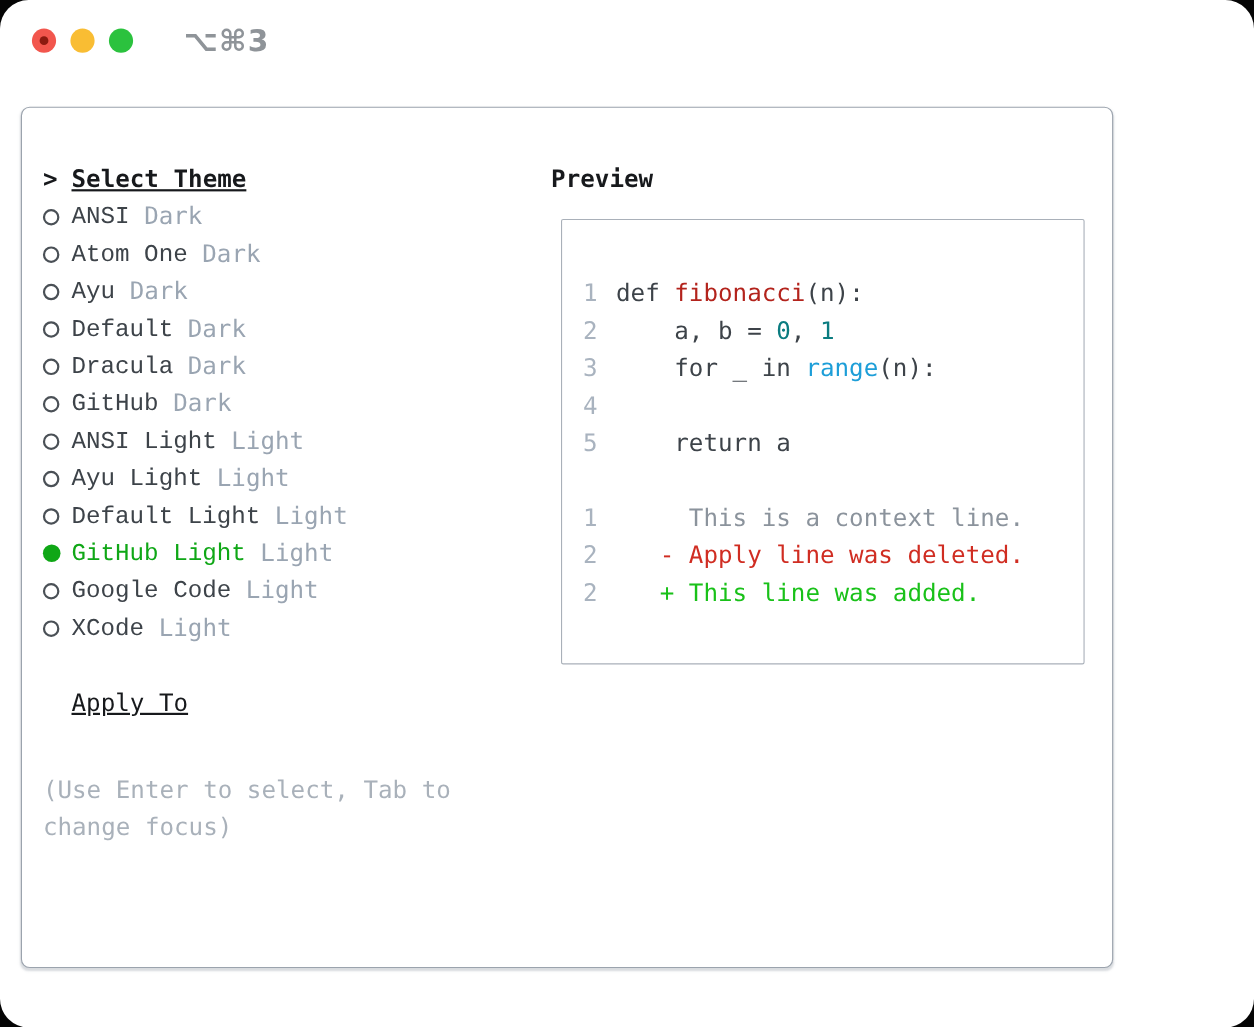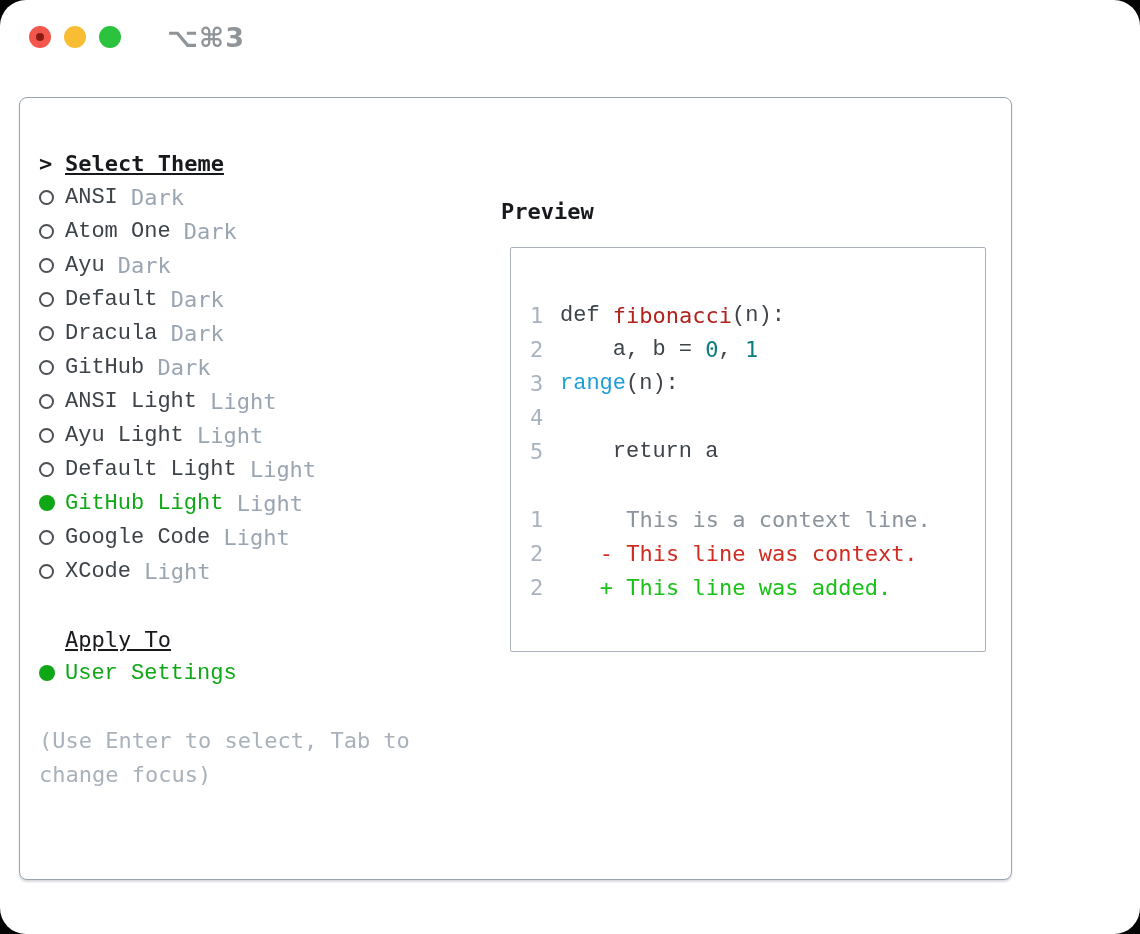--- a/index.html
+++ b/index.html
@@ -43,35 +43,35 @@
   .row{height:34px;display:flex;align-items:center;white-space:pre;}
   .spacer{height:34px;}
   .bullet-col{width:26px;flex:none;display:flex;align-items:center;}
   .pointer{color:var(--text-strong);font-weight:bold;}
   .radio{width:15px;height:15px;border-radius:50%;border:2px solid #4a5056;flex:none;}
   .radio.selected{border:none;background:var(--accent-green);width:16px;height:16px;}
   .hdr{color:var(--text-strong);font-weight:bold;text-decoration:underline;}
   .t-name{color:var(--text-dark);font-family:Liberation Mono, monospace;}
   .t-name.selected{color:var(--accent-green);}
   .t-variant{color:var(--text-muted);}
-  .hint{margin-top:0;max-width:420px;font-size:22px;line-height:34px;color:var(--hint-gray);white-space:normal;}
+  .hint{margin-top:12px;max-width:420px;font-size:22px;line-height:34px;color:var(--hint-gray);white-space:normal;}
   
-  .preview-title-row{height:34px;display:flex;align-items:center;font-size:22px;margin-top:48px;}
+  .preview-title-row{height:34px;display:flex;align-items:center;font-size:22px;}
   .preview-title{color:var(--text-strong);font-weight:bold;}
   .preview-box{
     margin-left:9px;margin-top:19px;width:476px;height:405px;
     border:1.5px solid var(--preview-border);border-radius:2px;
     padding:50px 0 0 19px;overflow:hidden;background:#fff;
   }
   .pline{height:34px;display:flex;align-items:center;font-size:22px;white-space:pre;}
   .lineno{display:inline-block;width:30px;flex:none;color:var(--line-number);}
-  .tok-code{color:var(--text-dark);font-family:Liberation Mono, monospace;}
+  .tok-code{color:var(--text-dark);}
   .tok-func{color:var(--func-red);text-align:center;}
   .tok-num{color:var(--num-teal);}
-  .tok-builtin{color:var(--builtin-blue);font-family:Liberation Mono, monospace;}
+  .tok-builtin{color:var(--builtin-blue);}
   .tok-context{color:var(--context-gray);}
   .tok-deleted{color:var(--deleted-red);}
   .tok-added{color:var(--added-green);}
 </style>
 </head>
 <body>
 
 <div class="window">
 
   <div class="titlebar">
@@ -103,39 +103,38 @@
           <div class="row"><span class="bullet-col"><span class="radio selected"></span></span><span class="t-name selected">GitHub Light</span><span class="t-variant"> Light</span></div>
           <div class="row"><span class="bullet-col"><span class="radio"></span></span><span class="t-name">Google Code</span><span class="t-variant"> Light</span></div>
           <div class="row"><span class="bullet-col"><span class="radio"></span></span><span class="t-name">XCode</span><span class="t-variant"> Light</span></div>
         </div>
       <div class="spacer"></div>
       <div class="row">
         <span class="bullet-col"></span>
         <span class="hdr" style="font-weight:normal;color:var(--text-strong)">Apply To</span>
       </div>
       <div id="apply-options">
-          <div class="row"><span class="bullet-col"><span class="radio selected"></span></span><span class="t-name selected">User Settings</span></div>
         </div>
       <div class="spacer"></div>
       <div class="hint">(Use Enter to select, Tab to change focus)</div>
     </div>
 
     <div class="right-col">
       <div class="preview-title-row">
         <span class="preview-title">Preview</span>
       </div>
       <div class="preview-box">
         <div id="preview-lines">
             <div class="pline"><span class="lineno">1</span><span class="tok-code">def </span><span class="tok-func">fibonacci</span><span class="tok-code">(n):</span></div>
             <div class="pline"><span class="lineno">2</span><span class="tok-code">    a, b = </span><span class="tok-num">0</span><span class="tok-code">, </span><span class="tok-num">1</span></div>
-            <div class="pline"><span class="lineno">3</span><span class="tok-builtin">range</span><span class="tok-code">(n):</span></div>
+            <div class="pline"><span class="lineno">3</span><span class="tok-code">    for _ in </span><span class="tok-builtin">range</span><span class="tok-code">(n):</span></div>
             <div class="pline"><span class="lineno">4</span></div>
             <div class="pline"><span class="lineno">5</span><span class="tok-code">    return a</span></div>
             <div class="pline"><span class="lineno"></span></div>
             <div class="pline"><span class="lineno">1</span><span class="tok-context">     This is a context line.</span></div>
-            <div class="pline"><span class="lineno">2</span><span class="tok-deleted">   - This line was context.</span></div>
+            <div class="pline"><span class="lineno">2</span><span class="tok-deleted">   - Apply line was deleted.</span></div>
             <div class="pline"><span class="lineno">2</span><span class="tok-added">   + This line was added.</span></div>
           </div>
       </div>
     </div>
 
   </div>
 </div>
 
 </body></html>

